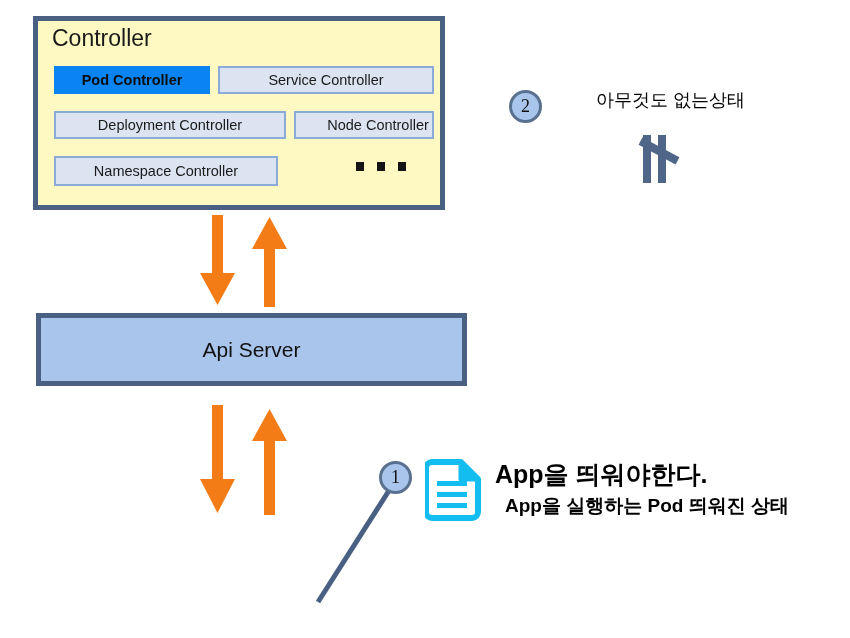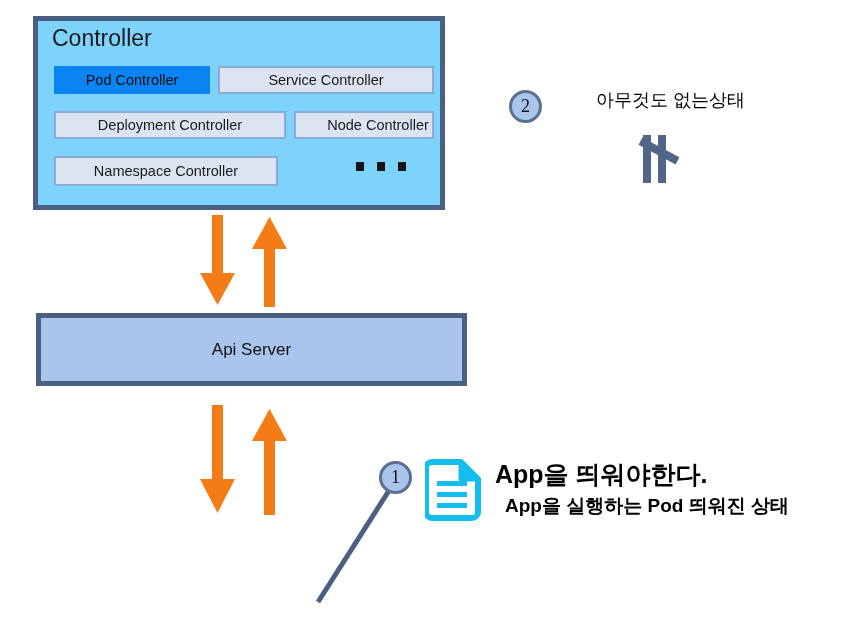--- a/index.html
+++ b/index.html
@@ -20,21 +20,21 @@
     overflow: hidden;
   }
 
   
   .controller-box {
     position: absolute;
     left: 33px;
     top: 16px;
     width: 412px;
     height: 194px;
-    background: #7dd3fc;
+    background: #fef9c3;
     border: 5px solid #4a6083;
     box-sizing: border-box;
   }
   .controller-title {
     position: absolute;
     left: 14px;
     top: 4px;
     font-size: 23px;
     color: #1a1a1a;
     letter-spacing: 0px;
@@ -53,21 +53,21 @@
     background: #dce4f2;
     border: 2px solid #8aaad8;
     white-space: nowrap;
   }
   .chip.accent {
     background: #0b84f3;
     border-color: #0b84f3;
     color: #0d0d0d;
   }
 
-  .chip-pod        { left: 16px;  top: 45px;  width: 156px; height: 28px; }
+  .chip-pod        { left: 16px;  top: 45px;  width: 156px; height: 28px; font-weight: bold; }
   .chip-service    { left: 180px; top: 45px;  width: 216px; height: 28px; }
   .chip-deployment { left: 16px;  top: 90px;  width: 232px; height: 28px; }
   .chip-node       { left: 256px; top: 90px;  width: 140px; height: 28px; padding-left: 28px; }
   .chip-namespace  { left: 16px;  top: 135px; width: 224px; height: 30px; }
 
   
   .ellipsis {
     position: absolute;
     left: 318px;
     top: 141px;
@@ -88,21 +88,21 @@
     left: 36px;
     top: 313px;
     width: 431px;
     height: 73px;
     background: #a9c5eb;
     border: 5px solid #4a6083;
     box-sizing: border-box;
     display: flex;
     align-items: center;
     justify-content: center;
-    font-size: 17px;
+    font-size: 21px;
     color: #111111;
   }
 
   
   .cylinder {
     position: absolute;
     left: 34px;
     top: 528px;
     width: 410px;
     height: 92px;

